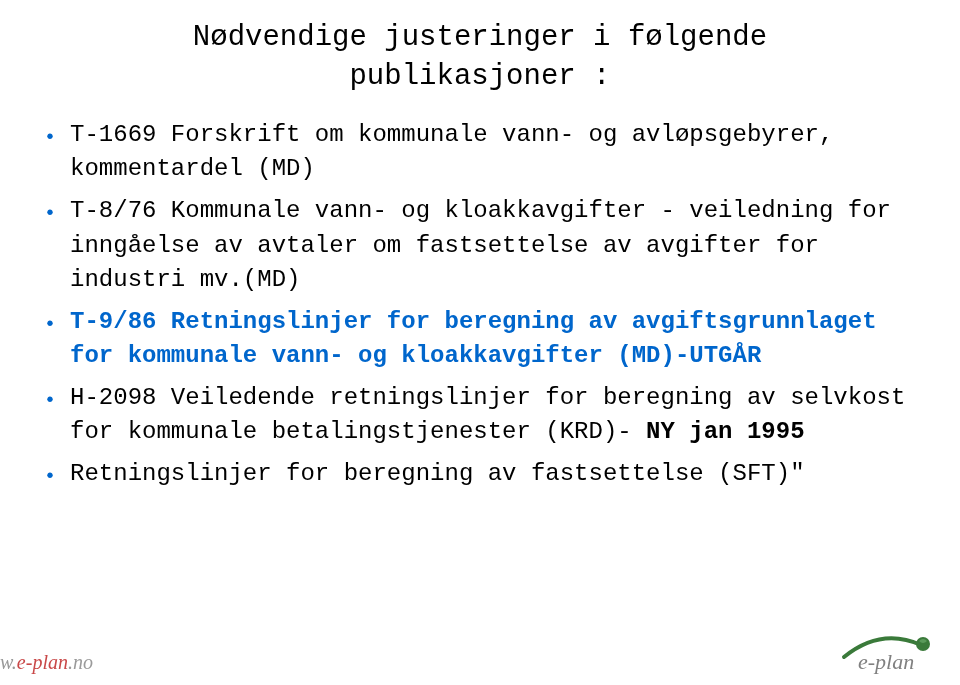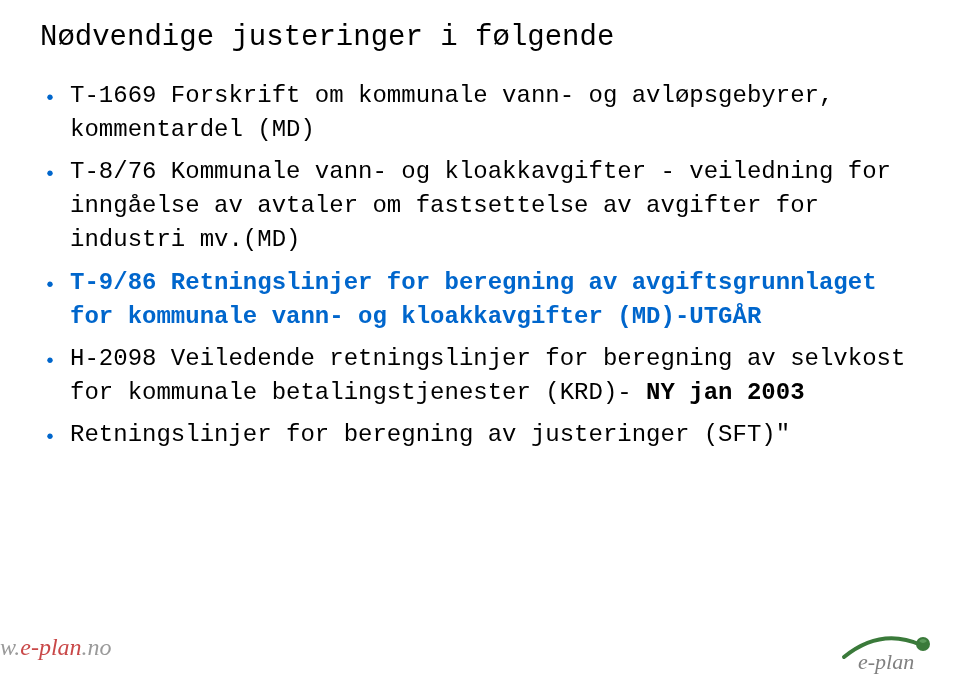--- a/index.html
+++ b/index.html
@@ -12,21 +12,21 @@
       height: 685px;
       background: #ffffff;
       font-family: "Courier New", Courier, monospace;
       position: relative;
       overflow: hidden;
     }
     .content {
       padding: 18px 40px 0 40px;
     }
     .title {
-      text-align: left;
+      text-align: center;
       font-size: 29px;
       line-height: 1.35;
       color: #000000;
       margin-bottom: 22px;
       font-weight: normal;
     }
     ul {
       list-style: none;
     }
     li {
@@ -50,25 +50,25 @@
     }
     .blue {
       color: #0066cc;
     }
     .bold {
       font-weight: bold;
       margin-top: 40px;
     }
     .footer-left {
       position: absolute;
-      bottom: 24px;
+      bottom: 11px;
       left: 0;
       font-family: "Times New Roman", serif;
       font-style: italic;
-      font-size: 24px;
+      font-size: 20px;
       color: #9a9a9a;
     }
     .footer-left .link-red {
       color: #c94848;
     }
     .footer-right {
       position: absolute;
       bottom: 8px;
       right: 14px;
       width: 120px;
@@ -78,20 +78,21 @@
       width: 100%;
       height: 100%;
     }
   </style>
 </head>
 <body>
 
 <div class="content">
   <h1 class="title">
     <span>Nødvendige justeringer i følgende</span><br>
+    <span>publikasjoner :</span>
   </h1>
 
   <ul>
     <li>
       <span class="bullet">•</span>
       <span class="text">
         <span>T-1669 Forskrift om kommunale vann- og avløpsgebyrer, kommentardel (MD)</span>
       </span>
     </li>
     <li>
@@ -102,27 +103,27 @@
     </li>
     <li>
       <span class="bullet">•</span>
       <span class="text">
         <span class="blue bold">T-9/86 Retningslinjer for beregning av avgiftsgrunnlaget for kommunale vann- og kloakkavgifter (MD)-UTGÅR</span>
       </span>
     </li>
     <li>
       <span class="bullet">•</span>
       <span class="text">
-        <span>H-2098 Veiledende retningslinjer for beregning av selvkost for kommunale betalingstjenester (KRD)- </span><span class="bold">NY jan 2003</span>
+        <span>H-2098 Veiledende retningslinjer for beregning av selvkost for kommunale betalingstjenester (KRD)- </span><span class="bold">NY jan 1995</span>
       </span>
     </li>
     <li>
       <span class="bullet">•</span>
       <span class="text">
-        <span>Retningslinjer for beregning av justeringer (SFT)"</span>
+        <span>Retningslinjer for beregning av fastsettelse (SFT)"</span>
       </span>
     </li>
   </ul>
 </div>
 
 <div class="footer-left">
   <span>w.</span><span class="link-red">e-plan</span><span>.no</span>
 </div>
 
 <div class="footer-right">

